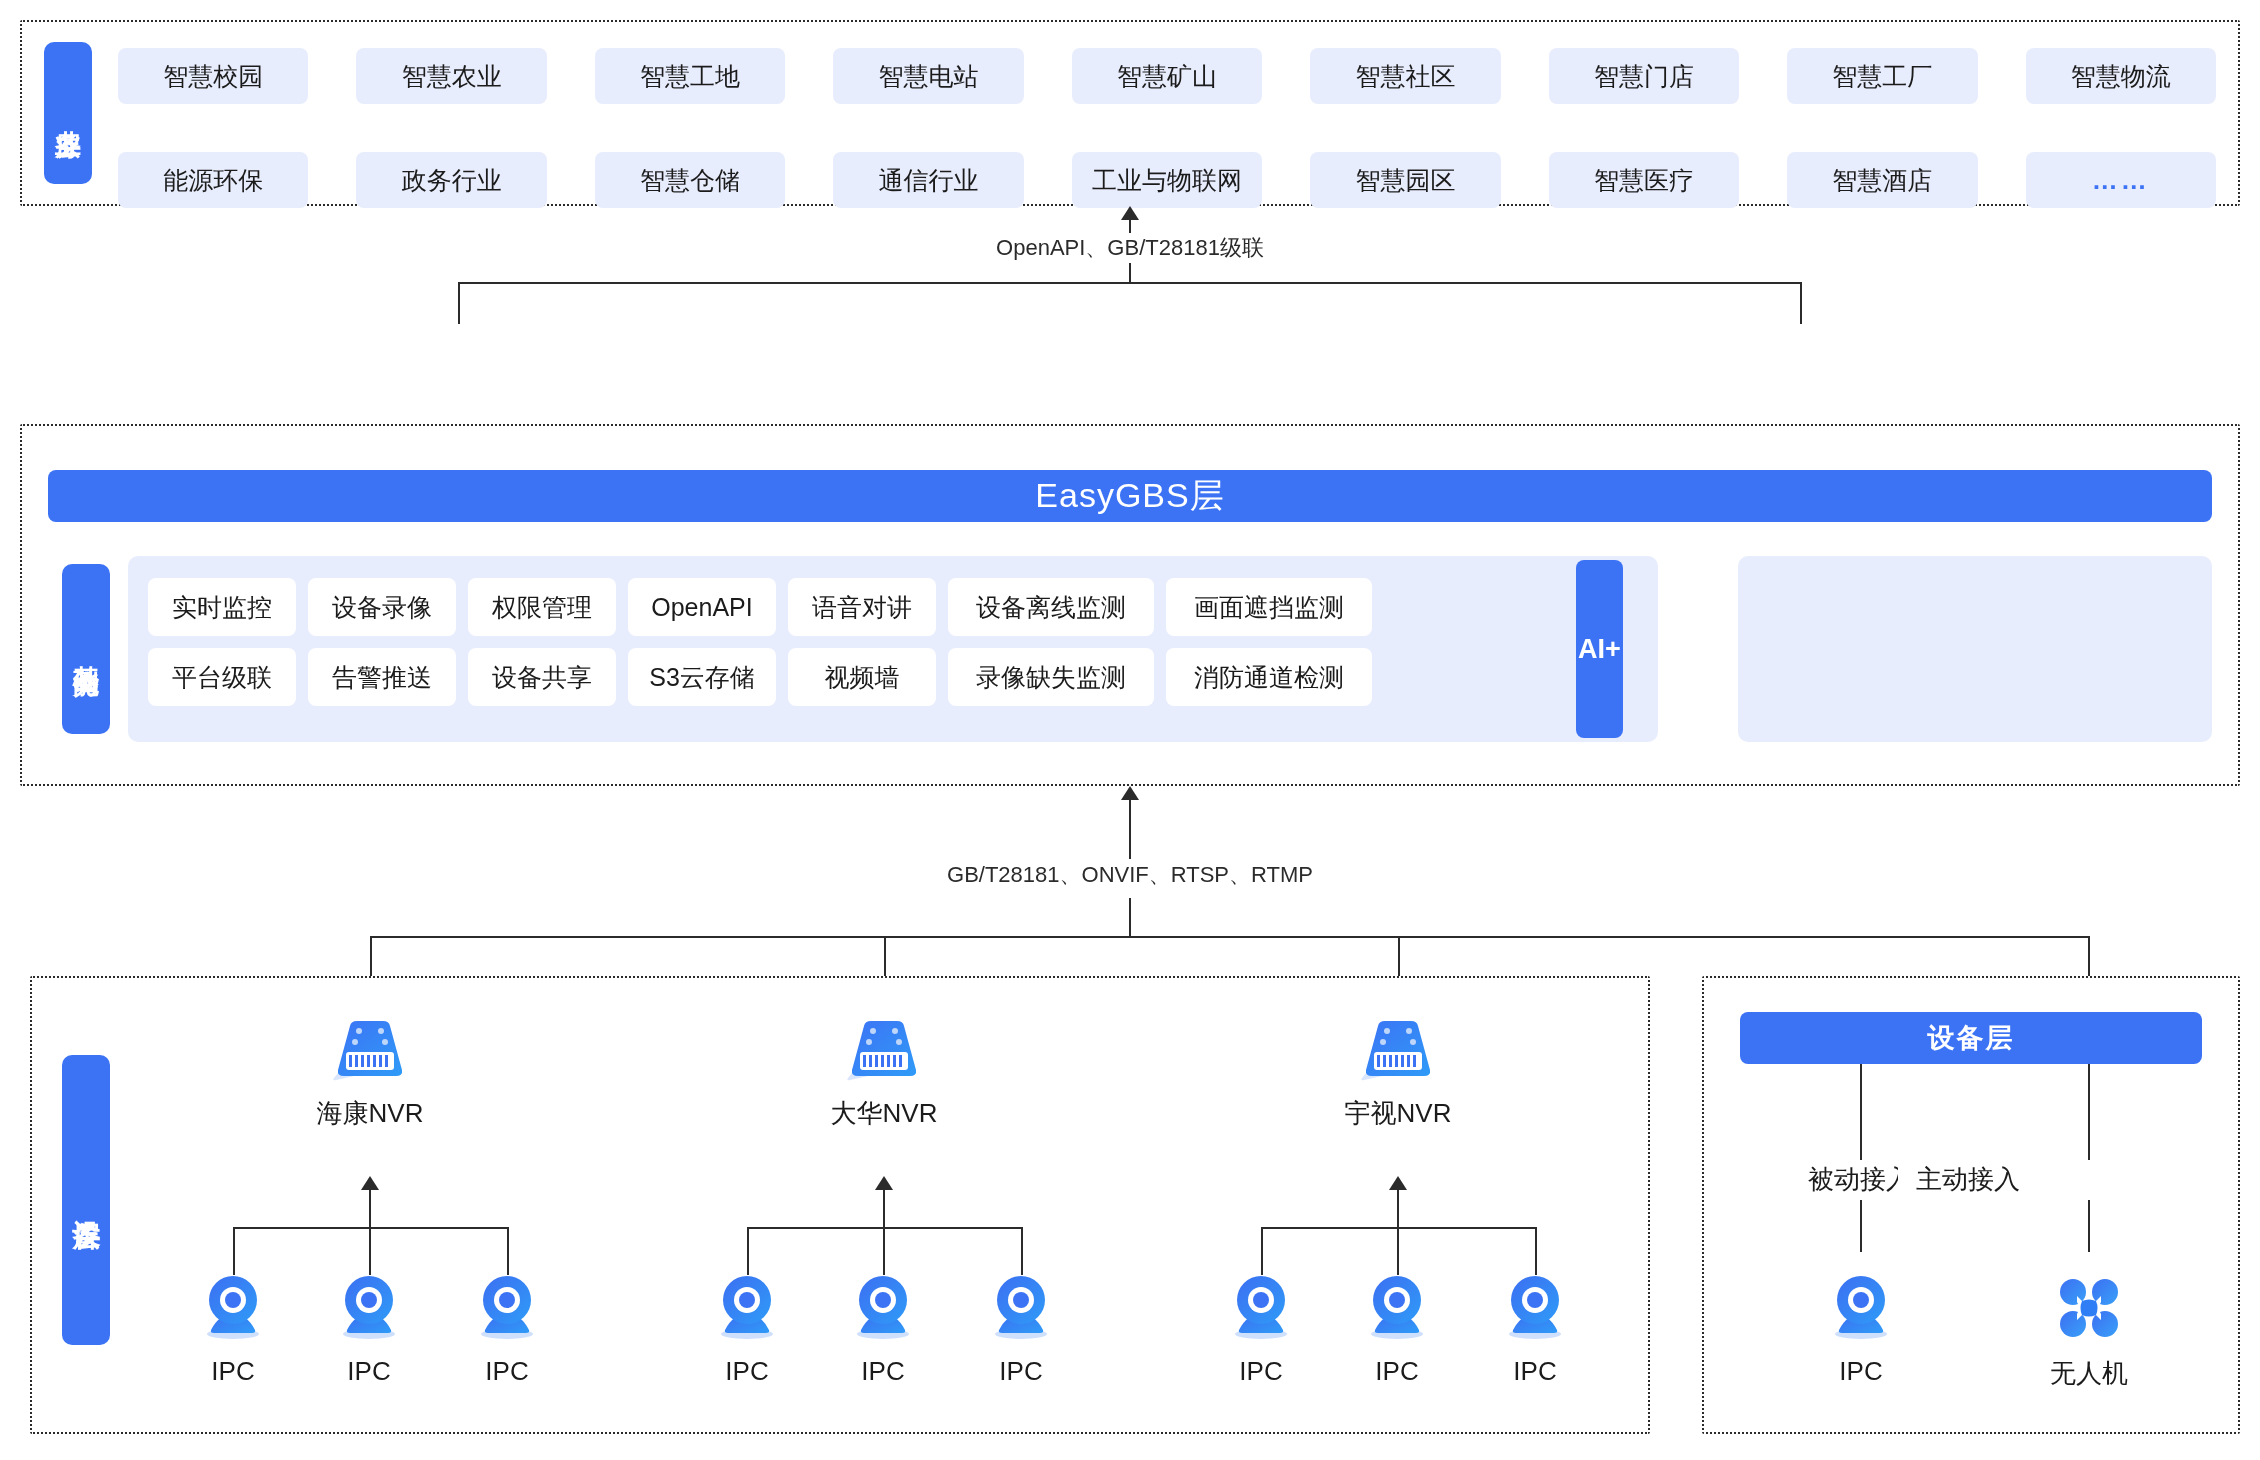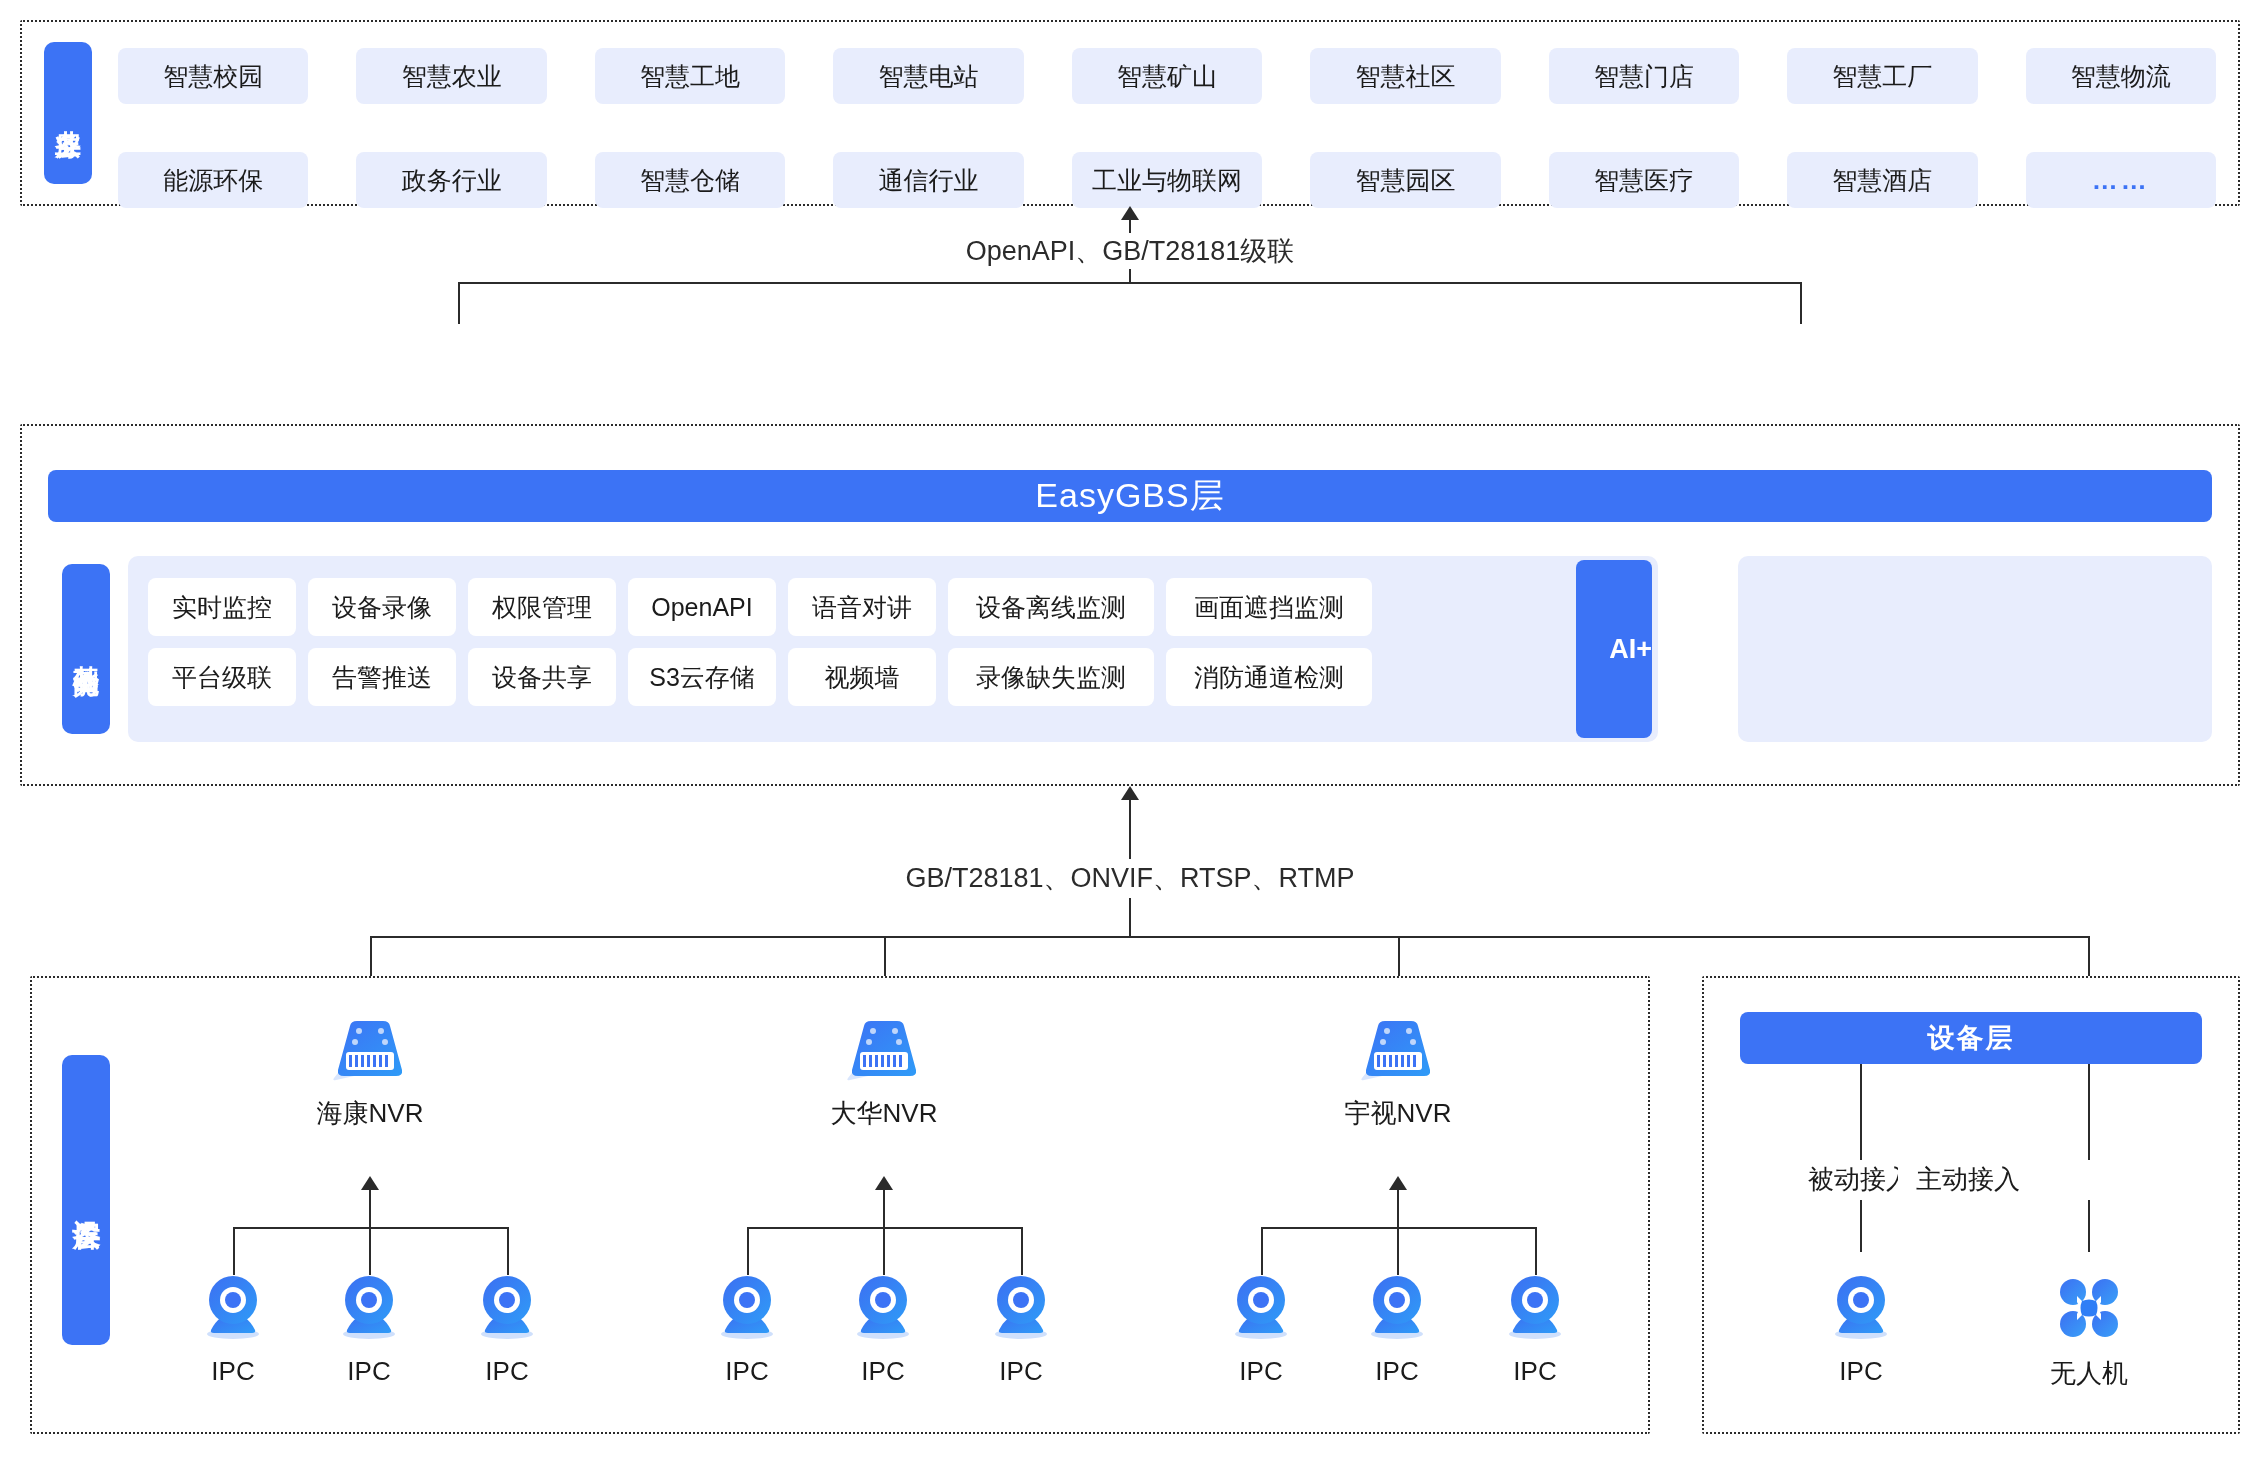--- a/index.html
+++ b/index.html
@@ -113,21 +113,21 @@
   .wire.v { width: 2px; }
   .arrow {
     position: absolute;
     width: 0; height: 0;
     border-left: 9px solid transparent;
     border-right: 9px solid transparent;
     border-bottom: 14px solid #2b2b2b;
   }
   .wirelabel {
     position: absolute;
-    font-size: 27px;
+    font-size: 22px;
     color: #2b2b2b;
     background: #fff;
     padding: 0 10px;
     white-space: nowrap;
     text-align: center;
   }
 
   
   .node { position: absolute; text-align: center; }
   .node .cap {
@@ -218,21 +218,21 @@
     <div class="chip white">画面遮挡监测</div>
     <div class="chip white">平台级联</div>
     <div class="chip white">告警推送</div>
     <div class="chip white">设备共享</div>
     <div class="chip white">S3云存储</div>
     <div class="chip white">视频墙</div>
     <div class="chip white">录像缺失监测</div>
     <div class="chip white">消防通道检测</div>
   </div>
 
-  <div id="ai-pill" style="left:1576px; top:560px; width:76px; height:178px;justify-content:flex-end;">
+  <div id="ai-pill" style="left:1576px; top:560px; width:47px; height:178px;">
     <span>AI+</span>
   </div>
   <div class="capbox" style="left:1738px; top:556px; width:474px; height:186px;"></div>
 
   <div class="arrow" style="left:1121px; top:786px;"></div>
   <div class="wire v" style="left:1129px; top:799px; height:60px;"></div>
   <div class="wirelabel" style="left:880px; top:860px; width:500px;">GB/T28181、ONVIF、RTSP、RTMP</div>
   <div class="wire v" style="left:1129px; top:898px; height:40px;"></div>
   <div class="wire h" style="left:370px; top:936px; width:1720px;"></div>
   <div class="wire v" style="left:370px; top:936px; height:60px;"></div>

